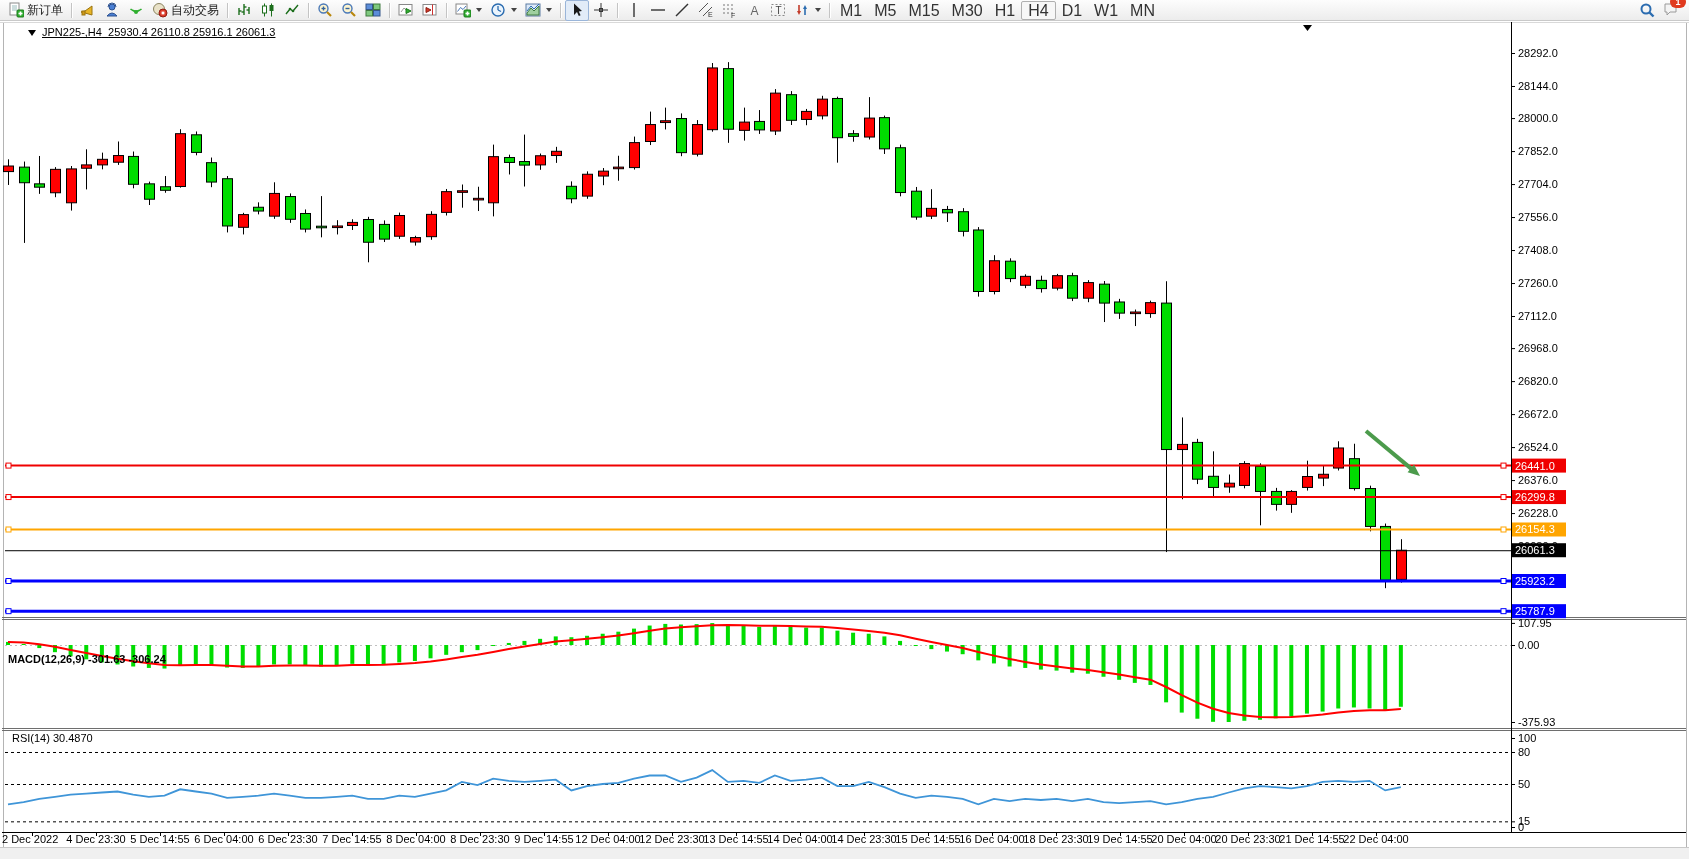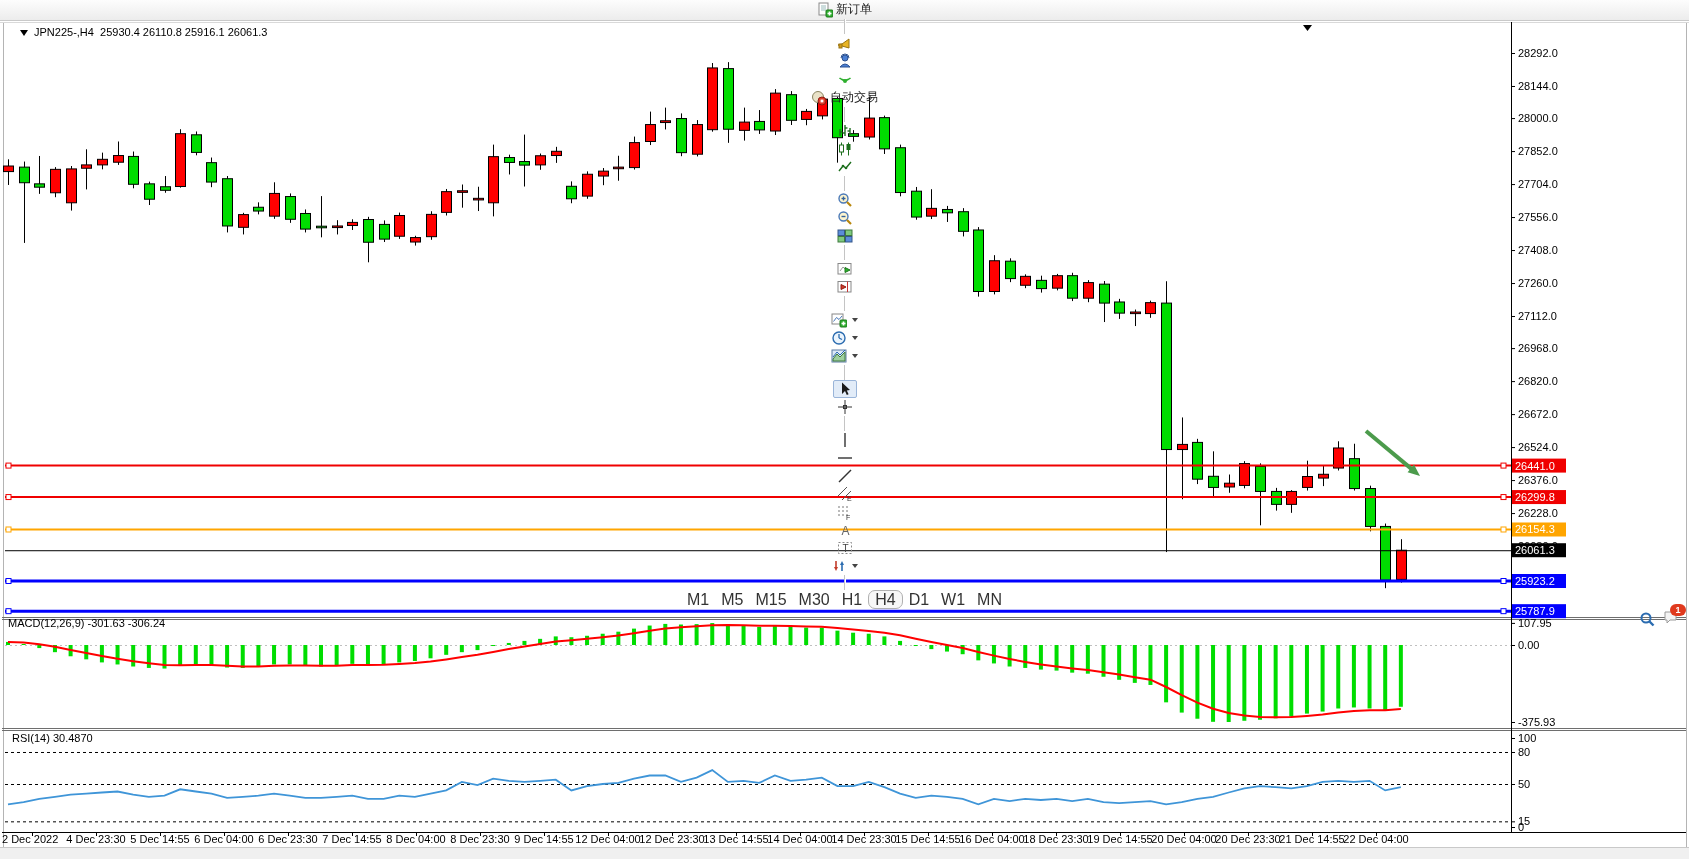--- a/index.html
+++ b/index.html
@@ -1,27 +1,27 @@
 <!DOCTYPE html>
 <html><head>
 <meta charset="utf-8">
 <style>
   html,body{margin:0;padding:0;width:1689px;height:859px;overflow:hidden;background:#f0f0f0;
             font-family:"Liberation Sans",sans-serif;}
   #stage{position:relative;width:1689px;height:859px;background:#fff;}
   
   #toolbar{position:absolute;top:0;left:0;width:1689px;height:21px;z-index:10;
            background:linear-gradient(#fdfdfd,#ececec);border-bottom:1px solid #c9c9c9;
-           display:flex;align-items:center;padding:0 4px;box-sizing:border-box;font-size:12px;color:#222;flex-direction:column;}
+           display:flex;align-items:center;padding:0 4px;box-sizing:border-box;font-size:12px;color:#222;}
   .tbtn{height:19px;display:flex;align-items:center;gap:3px;padding:0 3px;border:1px solid transparent;border-radius:2px;}
   .tbtn.pressed{background:#e2ecf8;border-color:#9ab5d9;}
   .sep{width:1px;height:15px;background:#c4c4c4;margin:0 4px;box-shadow:1px 0 0 #fff;flex:none;}
   .caret{width:0;height:0;border-left:3px solid transparent;border-right:3px solid transparent;border-top:4px solid #444;margin-left:2px;}
   .tf{padding:0 6px;height:17px;line-height:17px;font-size:16px;color:#333;flex:none;}
-  .tf.active{border:1px solid #b0b0b0;background:#f7f7f7;border-radius:7px;}
+  .tf.active{border:1px solid #b0b0b0;background:#f7f7f7;border-radius:2px;}
   #tf-group{display:flex;align-items:center;}
   #right-icons{margin-left:auto;display:flex;align-items:center;gap:8px;padding-right:6px;}
   .badge{position:absolute;top:-5px;right:-7px;background:#e03a1e;color:#fff;border-radius:8px;
          min-width:12px;height:12px;line-height:12px;font-size:9px;text-align:center;padding:0 2px;font-weight:bold;}
   .icon16{width:16px;height:16px;flex:none;}
   
   .pane-label{position:absolute;z-index:6;font-size:11px;color:#000;white-space:nowrap;}
   .tri{display:inline-block;width:0;height:0;border-left:4px solid transparent;border-right:4px solid transparent;
        border-top:6px solid #000;margin-right:6px;vertical-align:middle;}
   
@@ -252,24 +252,24 @@
       </svg>
       <div style="position:relative">
         <svg class="icon16" viewBox="0 0 16 16">
           <path d="M2 3 h11 v8 h-6 l-3 3 v-3 h-2 z" fill="#f4f4f4" stroke="#9a9a9a"></path>
         </svg>
         <span class="badge">1</span>
       </div>
     </div>
   </div>
 
-  <div class="pane-label" style="left:20px;top:26px;">
+  <div class="pane-label" style="left:28px;top:26px;text-decoration:underline;">
     <span class="tri"></span><span>JPN225-,H4</span>&nbsp;&nbsp;<span>25930.4 26110.8 25916.1 26061.3</span>
   </div>
-  <div class="pane-label" style="left:8px;top:617px;">MACD(12,26,9) -301.63 -306.24</div>
+  <div class="pane-label" style="left:8px;top:653px;font-weight:bold;">MACD(12,26,9) -301.63 -306.24</div>
   <div class="pane-label" style="left:12px;top:732px;">RSI(14) 30.4870</div>
 
   <svg id="chart-svg" width="1689" height="859">
       <rect x="2" y="22" width="1684" height="825" fill="#ffffff"></rect>
       <rect x="0" y="847" width="1689" height="12" fill="#f0f0f0"></rect>
       <line x1="0" y1="847.5" x2="1689" y2="847.5" stroke="#c9c9c9"></line>
       <line x1="3.5" y1="22" x2="3.5" y2="847" stroke="#b4b4b4"></line>
       <line x1="1686.5" y1="22" x2="1686.5" y2="847" stroke="#b4b4b4"></line>
       <line x1="0" y1="22.5" x2="1689" y2="22.5" stroke="#d9d9d9"></line>
       <line x1="2" y1="617.5" x2="1686" y2="617.5" stroke="#6e6e6e"></line>

